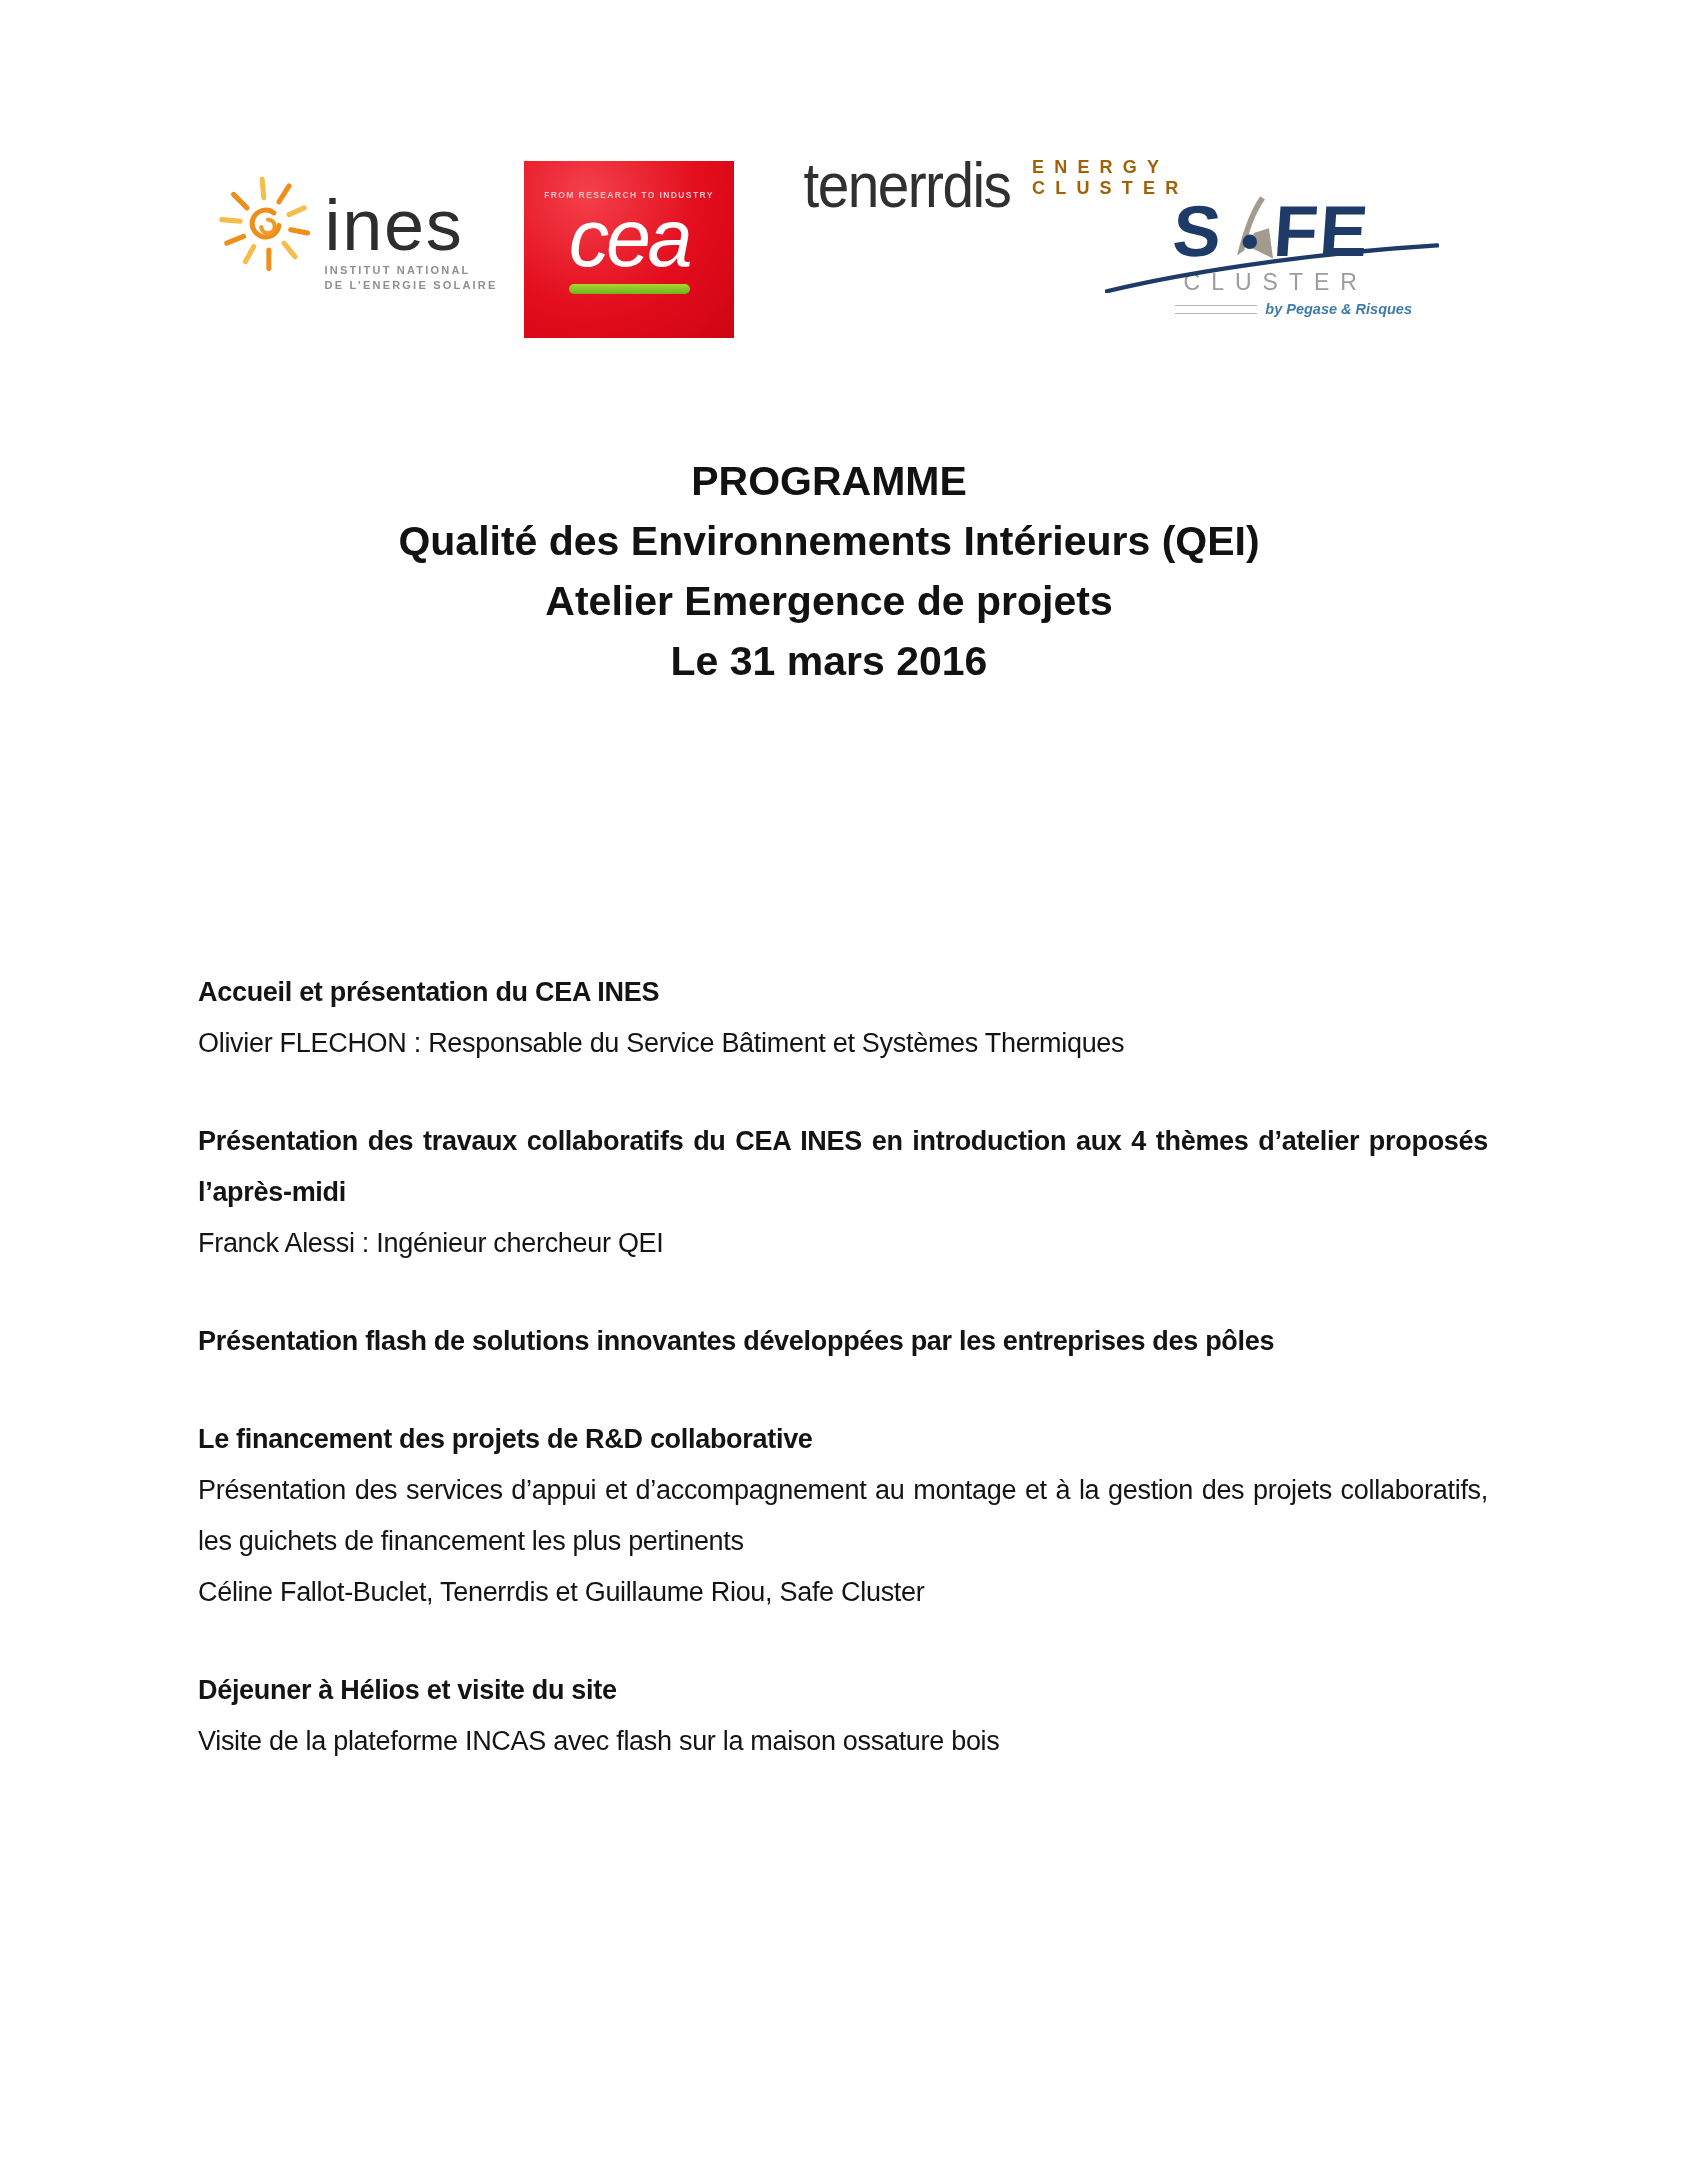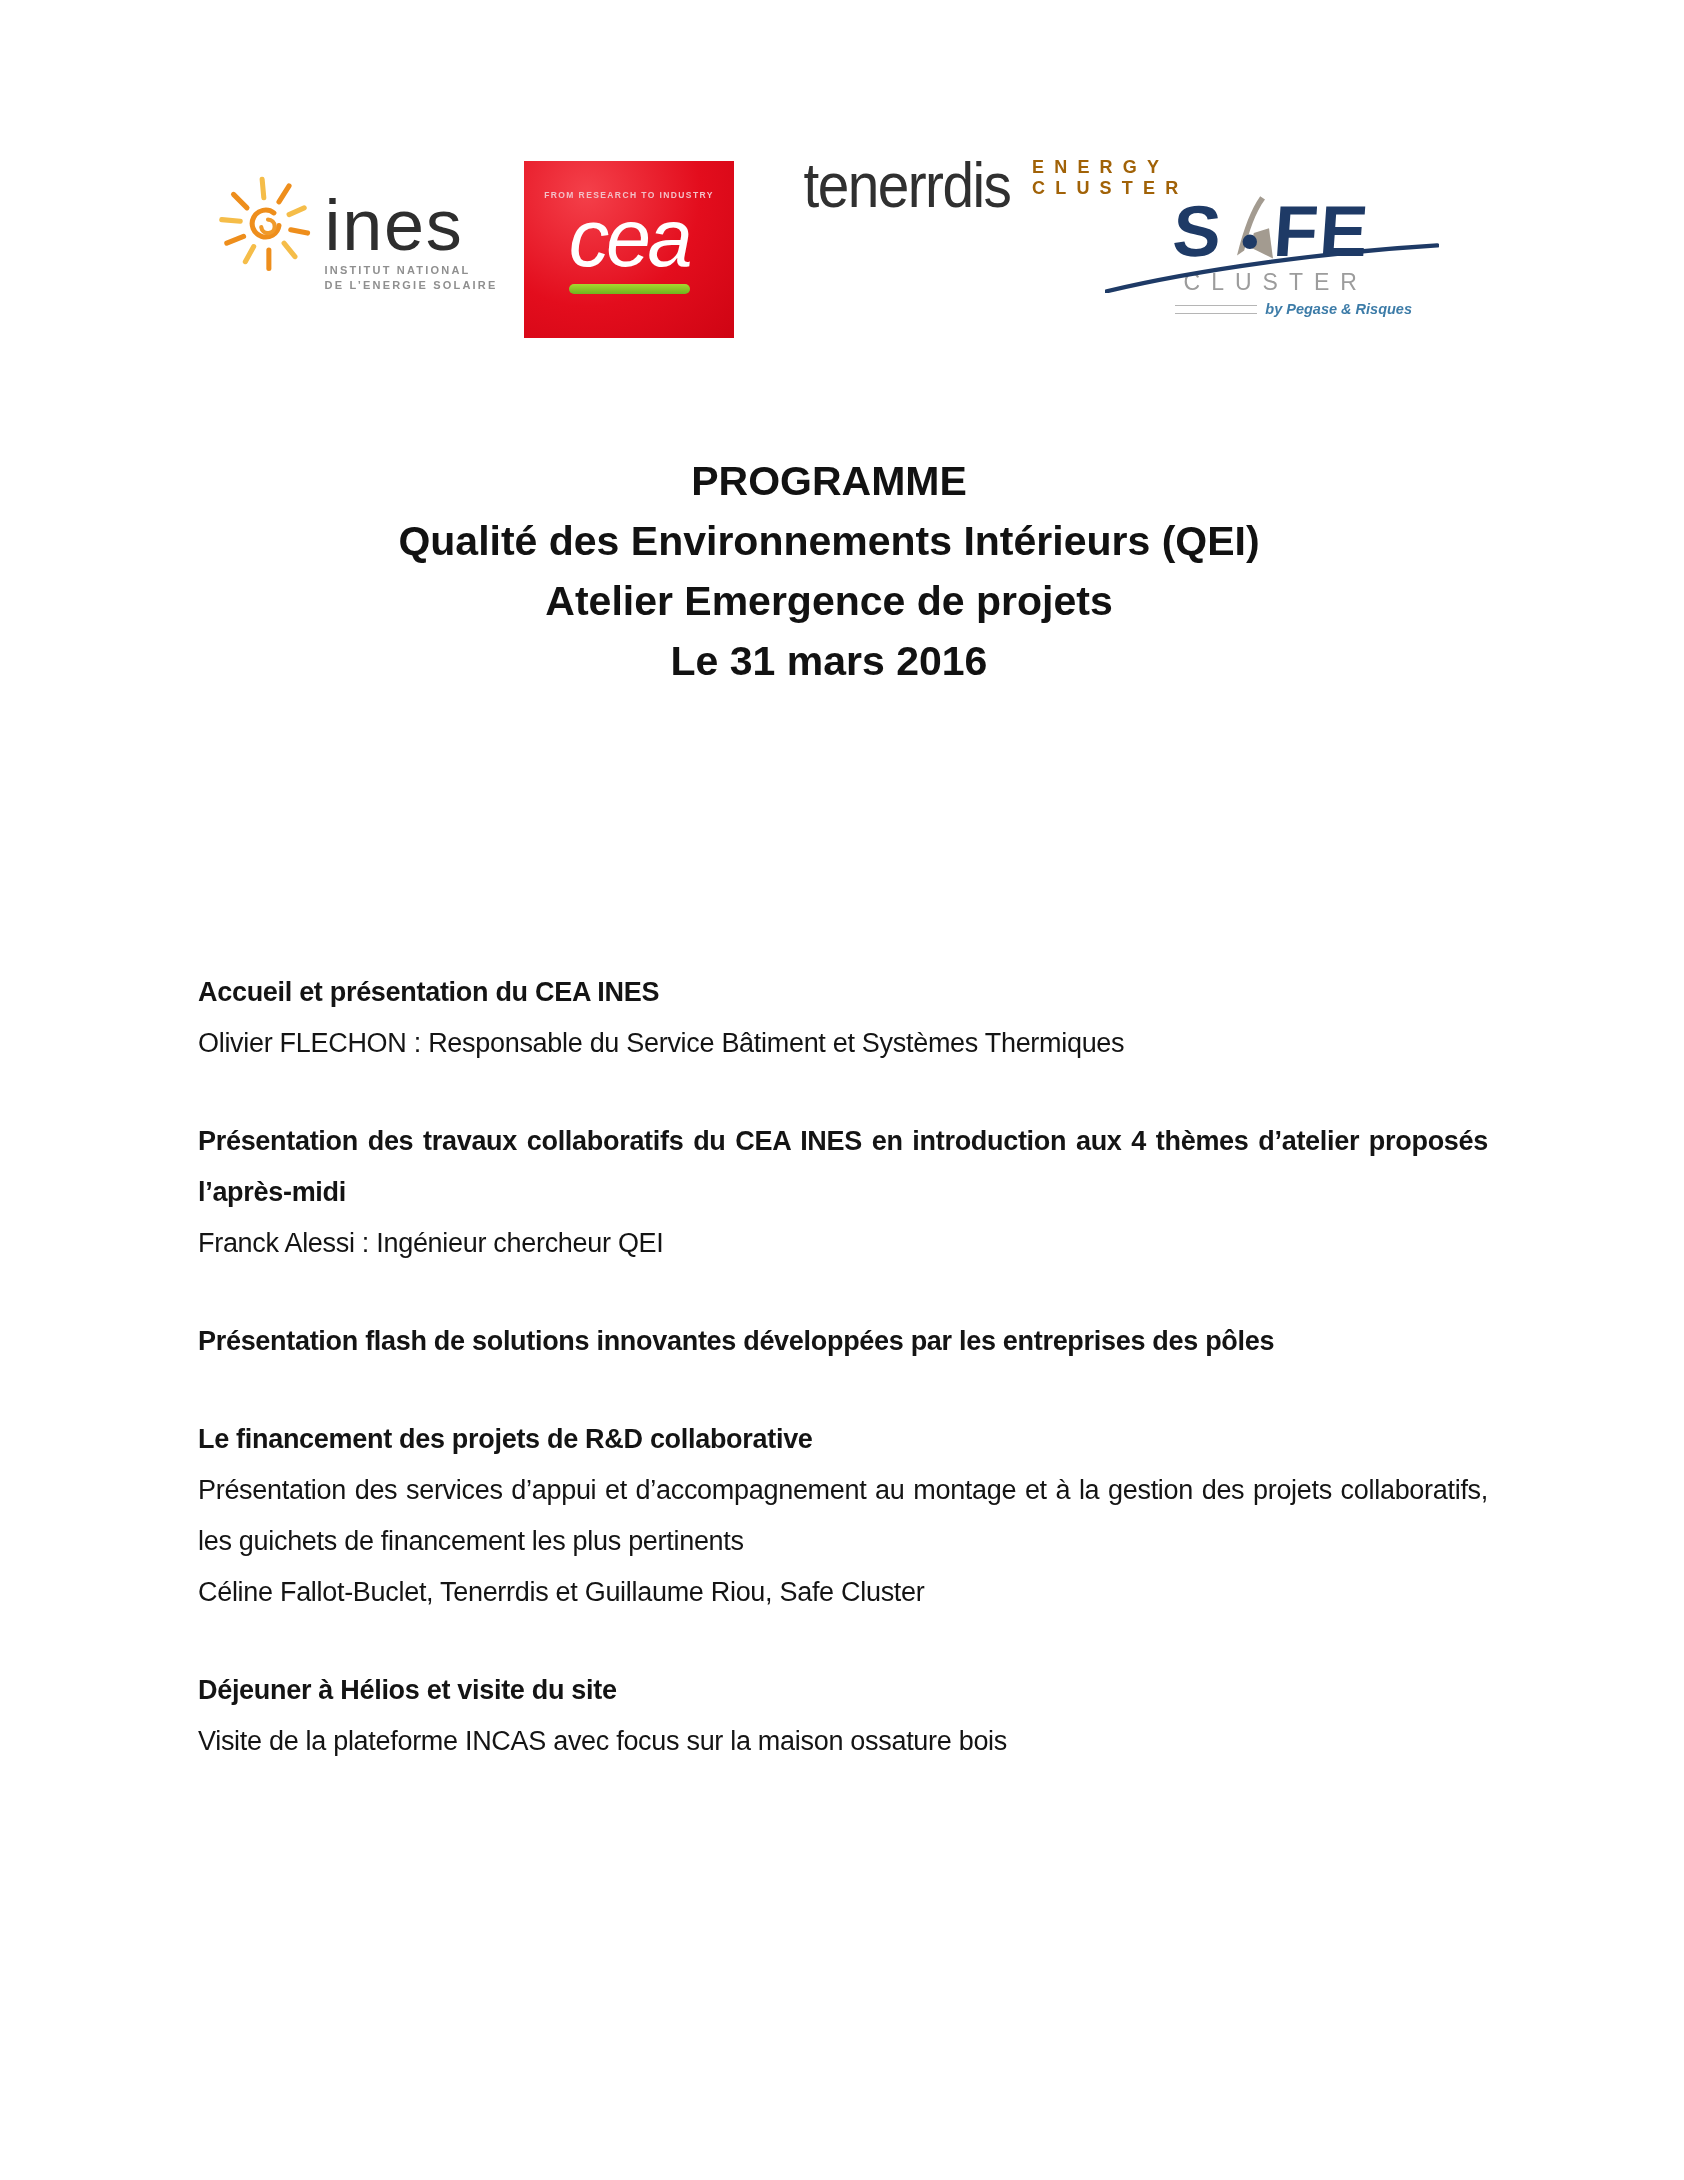--- a/index.html
+++ b/index.html
@@ -168,17 +168,17 @@
     <h2 class="jst">Présentation des travaux collaboratifs du CEA INES en introduction aux 4 thèmes d’atelier proposés l’après-midi</h2>
     <p>Franck Alessi : Ingénieur chercheur QEI</p>
 
     <h2>Présentation flash de solutions innovantes développées par les entreprises des pôles</h2>
 
     <h2>Le financement des projets de R&amp;D collaborative</h2>
     <p class="jst">Présentation des services d’appui et d’accompagnement au montage et à la gestion des projets collaboratifs, les guichets de financement les plus pertinents</p>
     <p>Céline Fallot-Buclet, Tenerrdis et Guillaume Riou, Safe Cluster</p>
 
     <h2>Déjeuner à Hélios et visite du site</h2>
-    <p>Visite de la plateforme INCAS avec focus sur la maison ossature bois</p>
+    <p>Visite de la plateforme INCAS avec flash sur la maison ossature bois</p>
 
   </main>
 </div>
 
 
 </body></html>

